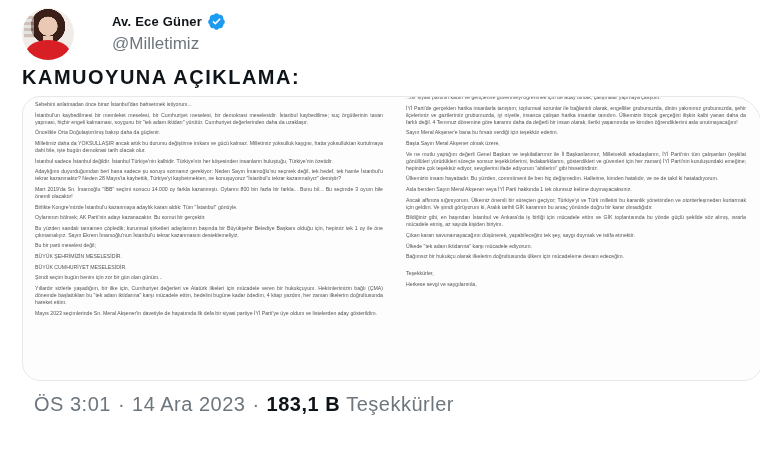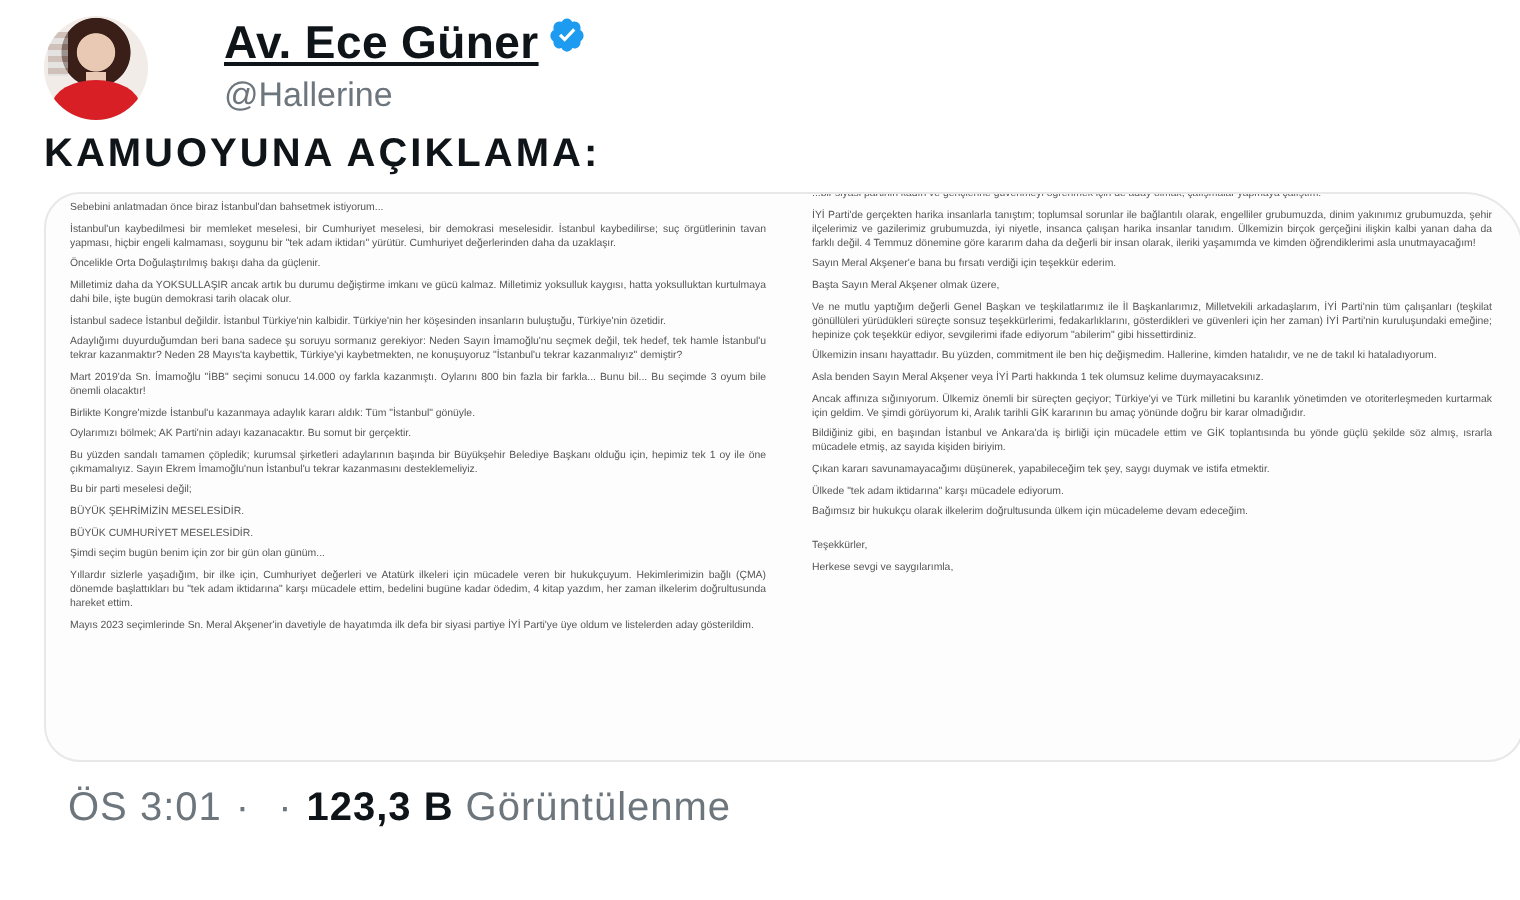--- a/index.html
+++ b/index.html
@@ -8,21 +8,21 @@
 
   .header { position: absolute; left: 22px; top: 8px; height: 52px; display: flex; align-items: center; }
   .avatar { width: 52px; height: 52px; border-radius: 50%; overflow: hidden; position: relative;
             background: radial-gradient(circle at 50% 35%, #e9c9b4 0 22%, #3a1f18 23% 40%, #f1ece8 41%); }
   .avatar .jacket { position: absolute; left: 4px; right: 4px; bottom: -6px; height: 26px;
                     background: #d81f26; border-radius: 50% 50% 0 0; }
   .avatar .neck { position: absolute; left: 21px; width: 10px; bottom: 16px; height: 8px; background: #e9c9b4; }
   .avatar .shelf { position: absolute; left: 2px; top: 8px; width: 10px; height: 22px;
                    background: repeating-linear-gradient(180deg,#b9a49a 0 3px,#ddd 3px 6px); opacity: .6; }
   .names { margin-left: 38px; margin-top: -2px; }
-  .display-name { display: flex; font-weight: bold; font-size: 23px; letter-spacing: 0.2px; text-decoration: underline; }
+  .display-name { display: flex; align-items: center; font-weight: bold; font-size: 13px; letter-spacing: 0.2px; }
   .verified { width: 19px; height: 19px; margin-left: 5px; }
   .handle { font-size: 17px; color: #6e767d; margin-top: 3px; }
 
   .tweet-text { position: absolute; left: 22px; top: 66px; font-size: 20px; letter-spacing: 1.5px; color: #0f1419; font-weight: bold; }
 
   .media { position: absolute; left: 22px; top: 96px; width: 740px; height: 285px;
            border: 1px solid #e8e8e8; border-radius: 18px 30px 18px 18px; background: #fdfdfd; overflow: hidden; }
   .col { position: absolute; top: 0; font-size: 5.2px; line-height: 7.1px; color: #555; text-align: justify; }
   .col.left { left: 12px; width: 348px; top: 4px; }
   .col.right { left: 383px; width: 340px; top: -3px; }
@@ -43,21 +43,21 @@
     <div class="jacket"></div>
   </div>
   <div class="names">
     <div class="display-name">
       <span>Av. Ece Güner</span>
       <svg class="verified" viewBox="0 0 24 24">
         <path fill="#1d9bf0" d="M22.5 12.5c0-1.58-.88-2.95-2.16-3.6.15-.44.23-.91.23-1.4 0-2.21-1.71-4-3.82-4-.47 0-.92.08-1.34.25C14.79 2.47 13.49 1.5 12 1.5s-2.79.97-3.41 2.25c-.42-.17-.87-.25-1.34-.25-2.11 0-3.82 1.79-3.82 4 0 .49.08.96.23 1.4-1.28.65-2.16 2.02-2.16 3.6 0 1.49.78 2.79 1.94 3.47-.02.17-.03.34-.03.53 0 2.21 1.71 4 3.82 4 .47 0 .92-.09 1.34-.25.62 1.28 1.92 2.25 3.41 2.25s2.8-.97 3.41-2.25c.42.16.87.25 1.34.25 2.12 0 3.82-1.79 3.82-4 0-.19-.01-.36-.03-.53 1.16-.68 1.94-1.98 1.94-3.47z"></path>
         <path fill="#ffffff" d="M10.54 16.2l-3.64-3.64 1.41-1.41 2.23 2.22 5.34-5.59 1.44 1.38z"></path>
       </svg>
     </div>
-    <div class="handle">@Hallerine</div>
+    <div class="handle">@Milletimiz</div>
   </div>
 </div>
 
 <div class="tweet-text">KAMUOYUNA AÇIKLAMA:</div>
 
 <div class="media">
   <div class="col left">
     <p>Sebebini anlatmadan önce biraz İstanbul'dan bahsetmek istiyorum...</p>
     <p>İstanbul'un kaybedilmesi bir memleket meselesi, bir Cumhuriyet meselesi, bir demokrasi meselesidir. İstanbul kaybedilirse; suç örgütlerinin tavan yapması, hiçbir engeli kalmaması, soygunu bir "tek adam iktidarı" yürütür. Cumhuriyet değerlerinden daha da uzaklaşır.</p>
     <p>Öncelikle Orta Doğulaştırılmış bakışı daha da güçlenir.</p>
@@ -89,16 +89,17 @@
     <p>Ülkede "tek adam iktidarına" karşı mücadele ediyorum.</p>
     <p>Bağımsız bir hukukçu olarak ilkelerim doğrultusunda ülkem için mücadeleme devam edeceğim.</p>
     <p class="spacer">Teşekkürler,</p>
     <p>Herkese sevgi ve saygılarımla,</p>
   </div>
 </div>
 
 <div class="meta">
   <span>ÖS 3:01</span>
   <span class="dot">·</span>
+  <span>14 Ara 2023</span>
   <span class="dot">·</span>
-  <span class="views-count">123,3 B</span>
-  <span>Görüntülenme</span>
+  <span class="views-count">183,1 B</span>
+  <span>Teşekkürler</span>
 </div>
 
 </body></html>

